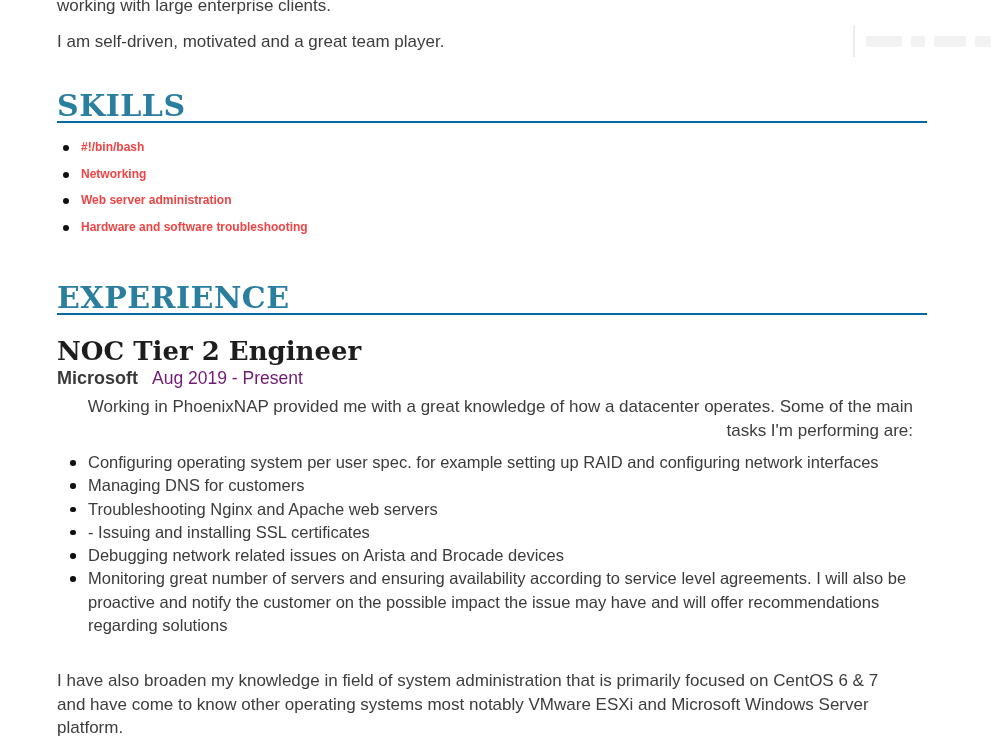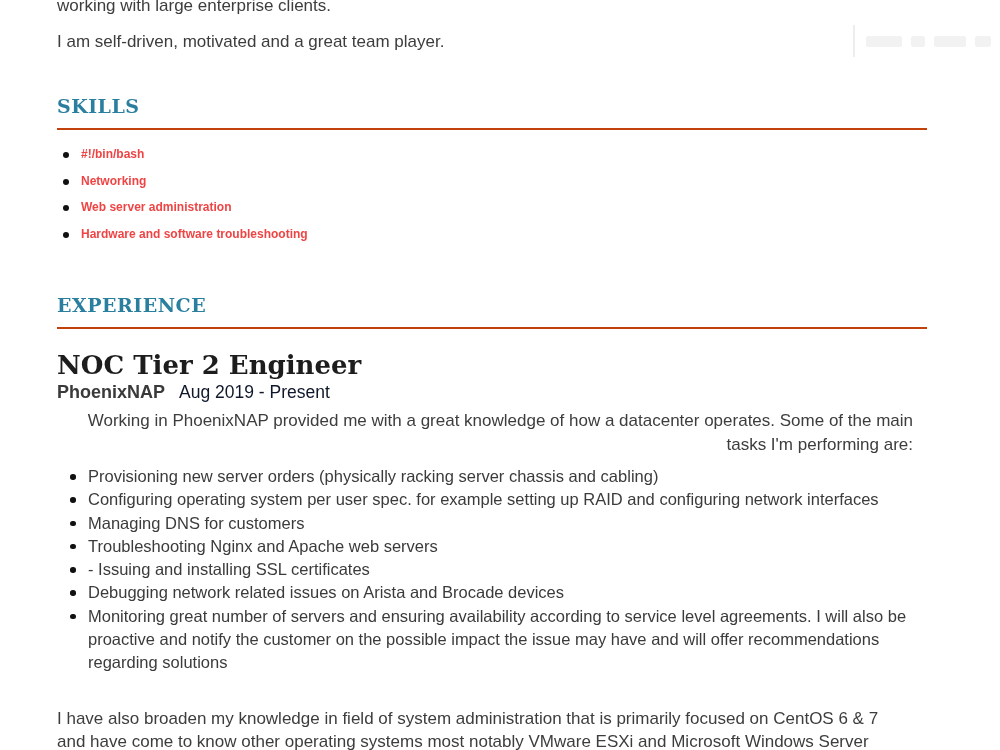--- a/index.html
+++ b/index.html
@@ -49,26 +49,25 @@
     height: 11px;
     background: #f2f2f2;
     border-radius: 2px;
     flex: 0 0 auto;
   }
 
   
   h2.section-heading {
     font-family: "DejaVu Serif", serif;
     font-weight: bold;
-    font-size: 19px;
+    font-size: 30px;
     letter-spacing: 0.5px;
     line-height: 30px;
     width: 870px;
-    padding-bottom: 7px;
-    border-bottom: 2px solid #c2410c;
+    border-bottom: 2px solid #0369a1;
   }
   .skills-heading { margin-top: 38px; }
   .experience-heading { margin-top: 47px; }
 
   
   ul.skills-list {
     margin-top: 16px;
     list-style: none;
   }
   ul.skills-list li {
@@ -174,28 +173,27 @@
       <li>Networking</li>
       <li>Web server administration</li>
       <li>Hardware and software troubleshooting</li>
     </ul>
 
     <h2 class="section-heading experience-heading" style="color:#2a7f9f">EXPERIENCE</h2>
 
     <h3 class="job-title">NOC Tier 2 Engineer</h3>
 
     <div class="company-row">
-      <span class="company-name">PhoenixNAP</span>
-      <span class="job-dates" style="color:#0f172a">Aug 2019 - Present</span>
+      <span class="company-name">Microsoft</span>
+      <span class="job-dates" style="color:#701a75">Aug 2019 - Present</span>
     </div>
 
     <p class="job-intro">Working in PhoenixNAP provided me with a great knowledge of how a datacenter operates. Some of the main tasks I'm performing are:</p>
 
     <ul class="task-list">
-      <li>Provisioning new server orders (physically racking server chassis and cabling)</li>
       <li>Configuring operating system per user spec. for example setting up RAID and configuring network interfaces</li>
       <li>Managing DNS for customers</li>
       <li>Troubleshooting Nginx and Apache web servers</li>
       <li>- Issuing and installing SSL certificates</li>
       <li>Debugging network related issues on Arista and Brocade devices</li>
       <li>Monitoring great number of servers and ensuring availability according to service level agreements. I will also be proactive and notify the customer on the possible impact the issue may have and will offer recommendations regarding solutions</li>
     </ul>
 
     <p class="job-outro">I have also broaden my knowledge in field of system administration that is primarily focused on CentOS 6 &amp; 7 and have come to know other operating systems most notably VMware ESXi and Microsoft Windows Server platform.</p>
 

